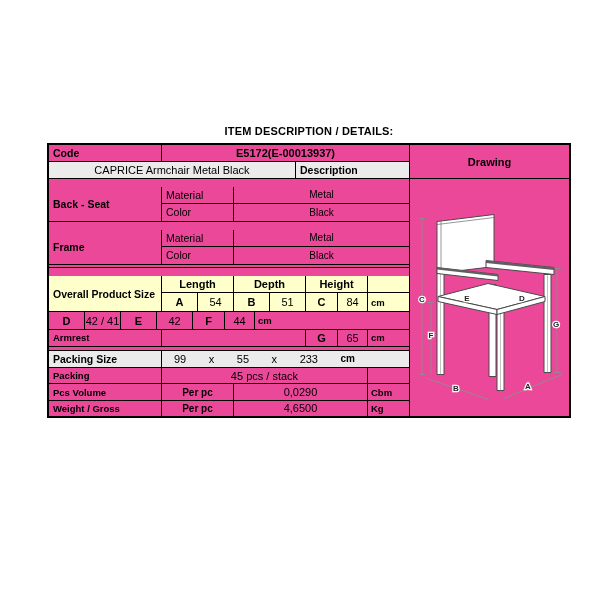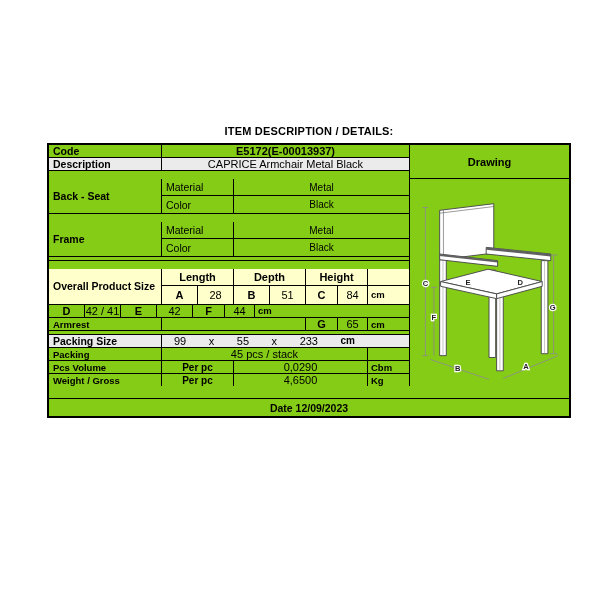--- a/index.html
+++ b/index.html
@@ -4,21 +4,21 @@
 <style>
   * { margin:0; padding:0; box-sizing:border-box; }
   html,body { width:600px; height:600px; background:#fff;
     font-family:"Liberation Sans", sans-serif; color:#000; }
   .sheet { position:relative; width:600px; height:600px; background:#fff; overflow:hidden; }
 
   .title { position:absolute; left:47px; top:125px; width:524px; text-align:center;
     font-size:11px; font-weight:bold; letter-spacing:.2px; }
 
   .tbl { position:absolute; left:47px; top:143px; width:524px; height:275px;
-    border:2px solid #000; display:flex; flex-direction:column; background:#84cc16;gap:12px; }
+    border:2px solid #000; display:flex; flex-direction:column; background:#ec4899;gap:12px; }
   .body { flex:1; display:flex; min-height:0; }
   .left { width:361px; border-right:1px solid #000; display:flex; flex-direction:column; font-size:11px; }
   .right { flex:1; display:flex; flex-direction:column; }
 
   .row { display:flex; border-bottom:1px solid #000; align-items:stretch; }
   .row.nb { border-bottom:none; }
   .c { display:flex; align-items:center; border-right:1px solid #000; overflow:hidden; white-space:nowrap; }
   .c:last-child { border-right:none; }
   .lbl { width:113px; font-weight:bold; padding-left:4px; font-size:10.5px; }
   .lbl.sm { font-size:9.5px; }
@@ -71,22 +71,22 @@
     <div class="body">
 
       <div class="left">
 
         <div class="row h18">
           <div class="c lbl">Code</div>
           <div class="c val ctr b">E5172(E-00013937)</div>
         </div>
 
         <div class="row h17 gray">
+          <div class="c val ctr">CAPRICE Armchair Metal Black</div>
           <div class="c lbl">Description</div>
-          <div class="c val ctr">CAPRICE Armchair Metal Black</div>
         </div>
 
         <div class="composite" style="height:35px">
           <div class="c lbl" style="border-right:1px solid #000">Back - Seat</div>
           <div class="comp-col">
             <div class="row h17">
               <div class="c sub">Material</div>
               <div class="c val ctr fs10">Metal</div>
             </div>
             <div class="row h17">
@@ -116,21 +116,21 @@
           <div class="c lbl yellow" style="border-right:1px solid #000">Overall Product Size</div>
           <div class="comp-col">
             <div class="row h17 yellow">
               <div class="c span2a ctr b">Length</div>
               <div class="c span2b ctr b">Depth</div>
               <div class="c span2c ctr b">Height</div>
               <div class="c wU"></div>
             </div>
             <div class="row h18 yellow nb">
               <div class="c wA ctr b">A</div>
-              <div class="c wAv ctr">28</div>
+              <div class="c wAv ctr">54</div>
               <div class="c wB ctr b">B</div>
               <div class="c wBv ctr">51</div>
               <div class="c wC ctr b">C</div>
               <div class="c wCv ctr">84</div>
               <div class="c wU">cm</div>
             </div>
           </div>
         </div>
 
         <div class="row h18">
@@ -237,17 +237,14 @@
               <text x="46" y="202">B</text>
               <text x="118" y="200">A</text>
               <text x="57" y="112">E</text>
               <text x="112" y="112">D</text>
             </g>
           </svg>
         </div>
       </div>
     </div>
 
-    <div class="date-row">
-      <span>Date 12/09/2023</span>
-    </div>
   </div>
 </div>
 
 </body></html>

